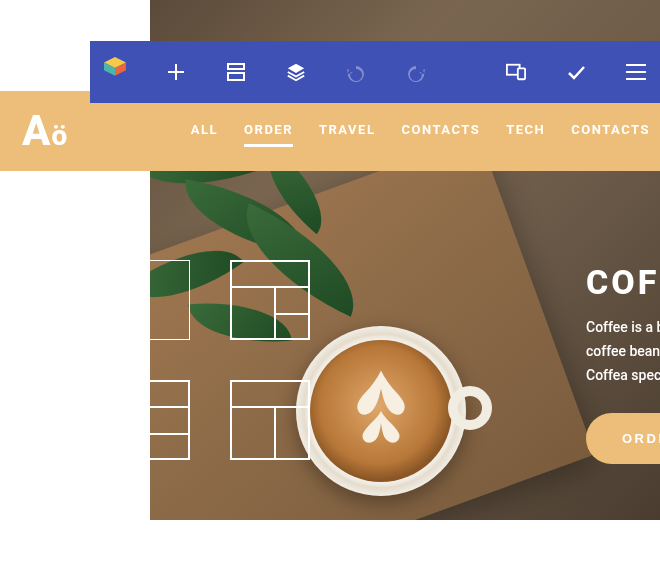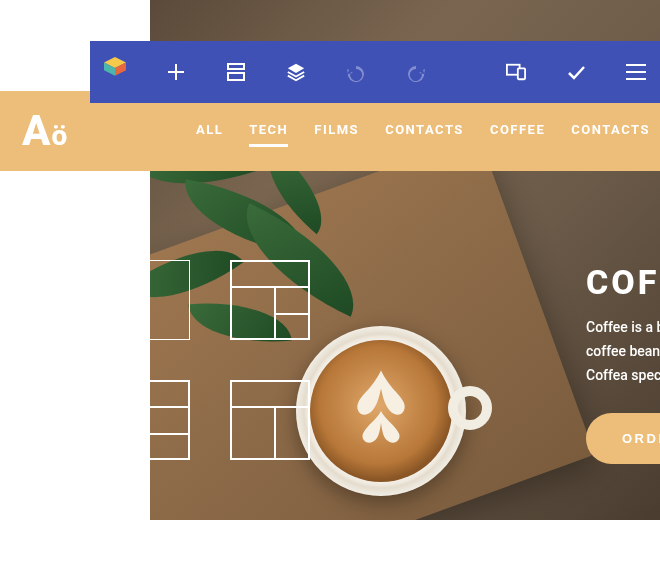--- a/index.html
+++ b/index.html
@@ -301,24 +301,24 @@
   </div>
 </div>
 
 <div class="navbar">
   <div class="logo">
     <span class="big">A</span>
       <span class="small">ö</span>
   </div>
   <div class="navlinks">
     <a>ALL</a>
-    <a class="active">TECH</a>
-    <a>FILMS</a>
+    <a class="active">ORDER</a>
+    <a>TRAVEL</a>
     <a>CONTACTS</a>
-    <a>COFFEE</a>
+    <a>TECH</a>
     <a>CONTACTS</a>
   </div>
 </div>
 
 <div class="thumbs">
   <div class="thumb t1"></div>
   <div class="thumb t2">
     <div class="il a"></div>
       <div class="il b"></div>
       <div class="il c"></div>

